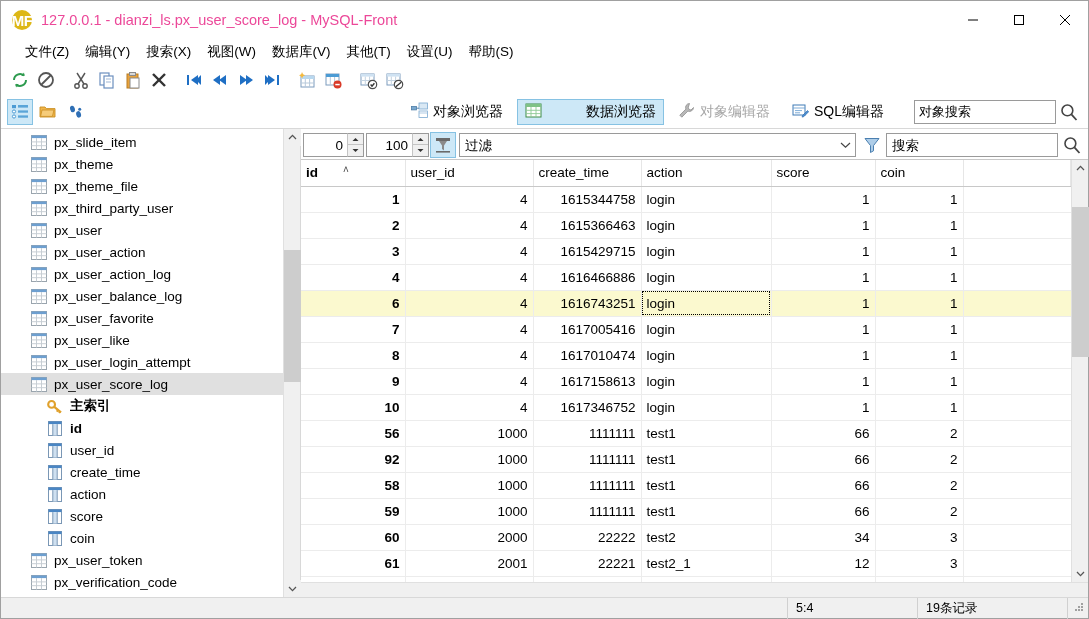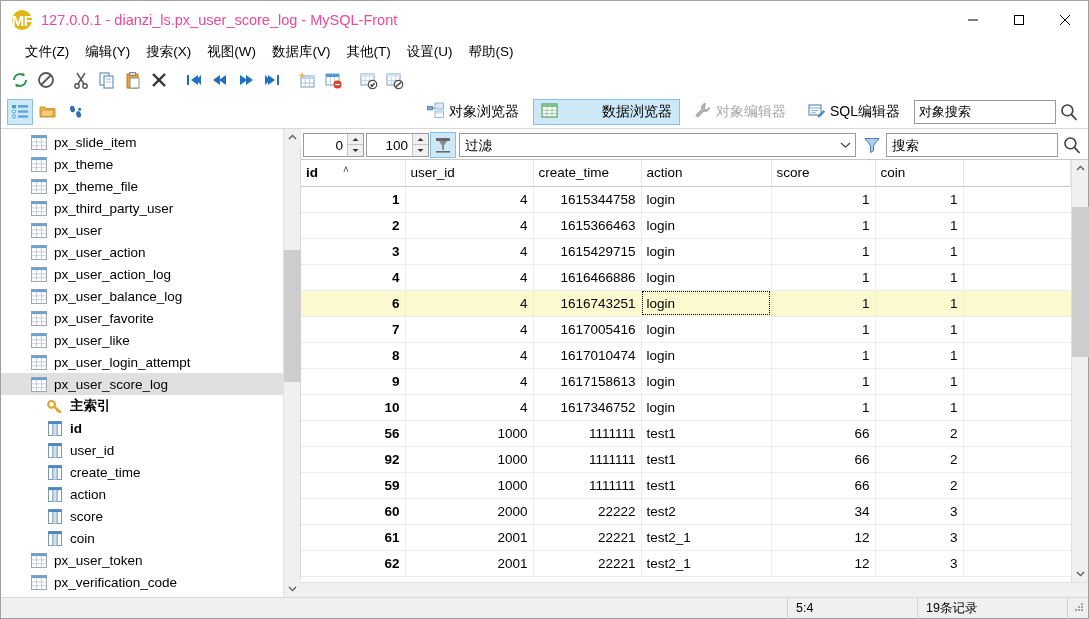--- a/index.html
+++ b/index.html
@@ -82,21 +82,21 @@
   }
   .tab {
     display: flex; align-items: center; gap: 5px;
     padding: 2px 7px; margin-right: 6px;
     font-size: 14px; color: #000; white-space: nowrap;
     border: 1px solid transparent;
   }
   .tab.active { background: #cde8f7; border: 1px solid #86c2e3; gap: 44px; }
   .tab.disabled { color: #a6a6a6; }
   .obj-search-wrap {
-    display: flex; align-items: center; margin-left: 0;
+    display: flex; align-items: center; margin-left: 16px;
   }
   .obj-search {
     width: 142px; height: 24px;
     border: 1px solid #9a9a9a; background: #fff;
     font-size: 13px; color: #000;
     padding: 0 4px; font-family: inherit; outline: none;
   }
   .obj-search::placeholder { color: #000; opacity: 1; }
   .search-ico-btn {
     width: 26px; height: 26px;
@@ -1006,20 +1006,29 @@
                 <tr>
                   <td class="idcell">92</td>
                   <td class="num">1000</td>
                   <td class="num">1111111</td>
                   <td class="">test1</td>
                   <td class="num">66</td>
                   <td class="num">2</td>
                   <td style="border-right: none;"></td>
                 </tr>
                 <tr>
+                  <td class="idcell">58</td>
+                  <td class="num">1000</td>
+                  <td class="num">1111111</td>
+                  <td class="">test1</td>
+                  <td class="num">66</td>
+                  <td class="num">2</td>
+                  <td style="border-right: none;"></td>
+                </tr>
+                <tr>
                   <td class="idcell">59</td>
                   <td class="num">1000</td>
                   <td class="num">1111111</td>
                   <td class="">test1</td>
                   <td class="num">66</td>
                   <td class="num">2</td>
                   <td style="border-right: none;"></td>
                 </tr>
                 <tr>
                   <td class="idcell">60</td>

